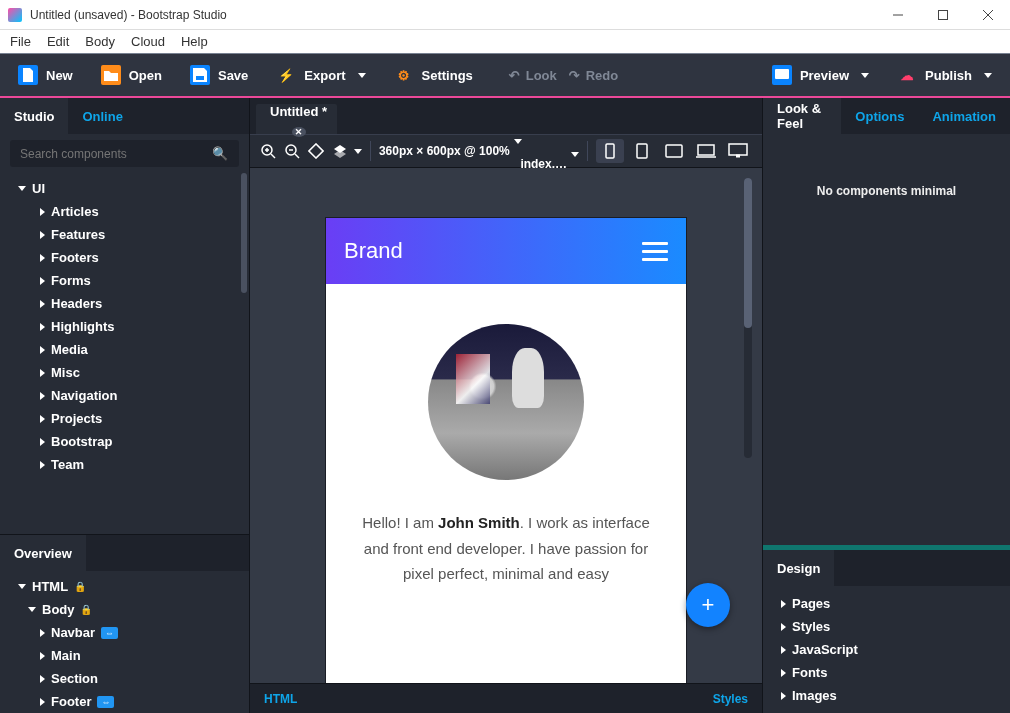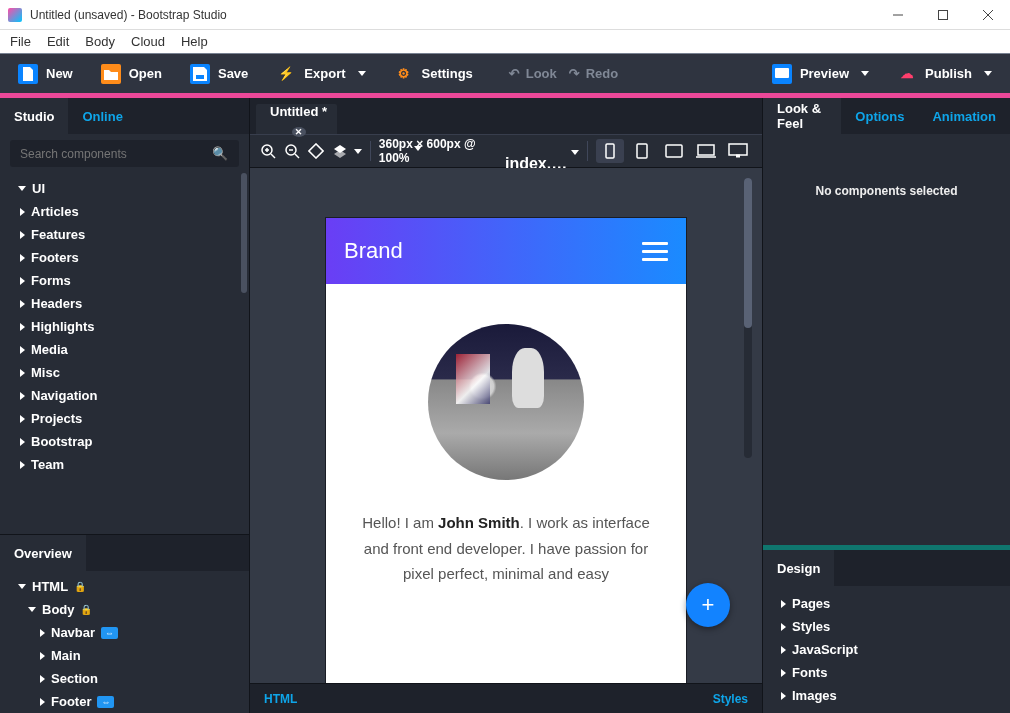--- a/index.html
+++ b/index.html
@@ -7,21 +7,21 @@
 body { background: #2B3039; color: #ccc; font-size: 13px; overflow: hidden; }
 
 .titlebar { height: 30px; background: #fff; display: flex; align-items: center; padding: 0 0 0 8px; border-bottom: 1px solid #ddd; }
 .titlebar .logo { width: 14px; height: 14px; background: linear-gradient(135deg,#ff4da6,#00c8ff); margin-right: 8px; border-radius: 2px; }
 .titlebar .title { color: #333; font-size: 12px; flex: 1; }
 .titlebar .win-ctrl { width: 45px; height: 30px; display: flex; align-items: center; justify-content: center; color: #333; font-size: 12px; }
 .titlebar .win-ctrl svg { stroke: #444; }
 .menubar { height: 24px; background: #fff; display: flex; align-items: center; gap: 16px; padding: 0 10px; border-bottom: 1px solid #788191; color: #333; font-size: 13px; }
 .menubar span { cursor: default; }
 
-.toolbar { height: 44px; background: #2F3440; display: flex; align-items: center; padding: 0 10px; gap: 12px; border-bottom: 5px solid #ec4899; }
+.toolbar { height: 44px; background: #2F3440; display: flex; align-items: center; padding: 0 10px; gap: 12px; border-bottom: 2px solid #ec4899; }
 .tool-btn { display: flex; align-items: center; gap: 8px; padding: 4px 8px; color: #fff; font-weight: 600; font-size: 13px; }
 .tool-btn .ico { width: 20px; height: 20px; display: flex; align-items: center; justify-content: center; border-radius: 2px; }
 .ico-blue { background: #0A84FF; }
 .ico-orange { background: #FF8C1A; }
 .ico-green { color: #6fef5f; background: transparent; font-weight: bold; }
 .ico-gear { color: #FF8C1A; }
 .muted-btn { color: #808896; font-weight: 600; display: flex; align-items: center; gap: 6px; }
 .spacer { flex: 1; }
 .chev { width: 0; height: 0; border-left: 4px solid transparent; border-right: 4px solid transparent; border-top: 5px solid #fff; margin-left: 4px; }
 
@@ -32,38 +32,38 @@
 .tabs { display: flex; height: 36px; background: #1E222B; }
 .tab { padding: 0 14px; display: flex; align-items: center; font-weight: 600; color: #0ea5e9; }
 .tab.active { background: #272C36; color: #fff; }
 .search-row { padding: 6px 10px; }
 .search-box { background: #1E222B; border-radius: 3px; display: flex; align-items: center; padding: 6px 10px; }
 .search-box input { background: transparent; border: none; color: #aaa; outline: none; flex: 1; font-size: 12px; }
 .tree { flex: 1; overflow: hidden; position: relative; padding-top: 4px; }
 .tree .scrollbar-track { position: absolute; right: 0; top: 0; bottom: 0; width: 10px; }
 .tree .scrollbar-thumb { position: absolute; right: 2px; top: 0; width: 6px; height: 120px; background: #4a5160; border-radius: 3px; }
 .tree-item { display: flex; align-items: center; gap: 6px; padding: 4px 10px 4px 18px; color: #fff; font-weight: 600; font-size: 13px; }
-.tree-item.child { padding-left: 20px; font-weight: 600; }
+.tree-item.child { padding-left: 40px; font-weight: 600; }
 .caret-r { width: 0; height: 0; border-top: 4px solid transparent; border-bottom: 4px solid transparent; border-left: 5px solid #fff; }
 .caret-d { width: 0; height: 0; border-left: 4px solid transparent; border-right: 4px solid transparent; border-top: 5px solid #fff; }
 .left-bottom { border-top: 1px solid #11141a; }
 .overview-tree { padding-top: 4px; }
 .overview-tree .tree-item { font-weight: 600; }
 .link-badge { background: #2196F3; color: #fff; font-size: 9px; padding: 1px 4px; border-radius: 2px; }
 .lock-i { color: #8a90a0; font-size: 10px; }
 
 
 .center { flex: 1; display: flex; flex-direction: column; background: #2B3039; }
 .doc-tabs { height: 36px; background: #1E222B; display: flex; align-items: flex-end; position: relative; }
 .doc-tab { background: #272C36; height: 30px; display: flex; align-items: center; gap: 8px; padding: 0 10px 0 14px; color: #fff; font-weight: 600; margin-left: 6px; border-radius: 2px 2px 0 0; flex-direction: column; }
 .doc-tab .close { background: #4a5160; color: #fff; width: 14px; height: 14px; border-radius: 50%; display: flex; align-items: center; justify-content: center; font-size: 9px; }
 .canvas-toolbar { height: 34px; background: #272C36; display: flex; align-items: center; gap: 8px; padding: 0 10px; border-top: 1px solid #383e4d; border-bottom: 1px solid #11141a; color: #fff; }
 .canvas-toolbar .sep { width: 1px; height: 20px; background: #40475a; }
 .zoom-info { font-weight: 600; font-size: 12px; }
-.file-sel { font-weight: 600; font-size: 16px; margin-top: 26px; }
+.file-sel { font-weight: 600; font-size: 12px; margin-top: 26px; }
 .device-grp { margin-left: auto; display: flex; gap: 4px; }
 .device { width: 28px; height: 24px; display: flex; align-items: center; justify-content: center; color: #fff; border-radius: 3px; }
 .device.active { background: #3a4050; }
 
 .canvas-area { flex: 1; background: #343A46; display: flex; justify-content: center; padding-top: 50px; overflow: hidden; position: relative; }
 .canvas-scroll { position: absolute; right: 10px; top: 10px; width: 8px; height: 280px; background: #262b35; border-radius: 4px; }
 .canvas-scroll-thumb { width: 8px; height: 150px; background: #596275; border-radius: 4px; }
 .device-frame { width: 360px; height: 540px; background: #fff; box-shadow: 0 0 0 1px #1a1d25; overflow: hidden; position: relative; }
 .navbar-preview { height: 66px; background: linear-gradient(90deg,#6a3ef5,#1a8bff); display: flex; align-items: center; justify-content: space-between; padding: 0 18px; }
 .brand { color: #fff; font-size: 22px; font-weight: 500; }
@@ -385,21 +385,21 @@
       <div class="tab">Styles</div>
     </div>
   </div>
 
   <div class="right">
     <div class="tabs">
       <div class="tab active">Look &amp; Feel</div>
       <div class="tab">Options</div>
       <div class="tab">Animation</div>
     </div>
-    <div class="msg">No components selected</div>
+    <div class="msg">No components minimal</div>
     <div class="right-bottom">
       <div class="tabs">
         <div class="tab active">Design</div>
       </div>
       <div class="overview-tree" style="padding:6px 0">
         <div class="tree-item">
             <span class="caret-r"></span>
             <span>Pages</span>
           </div>
         <div class="tree-item">

